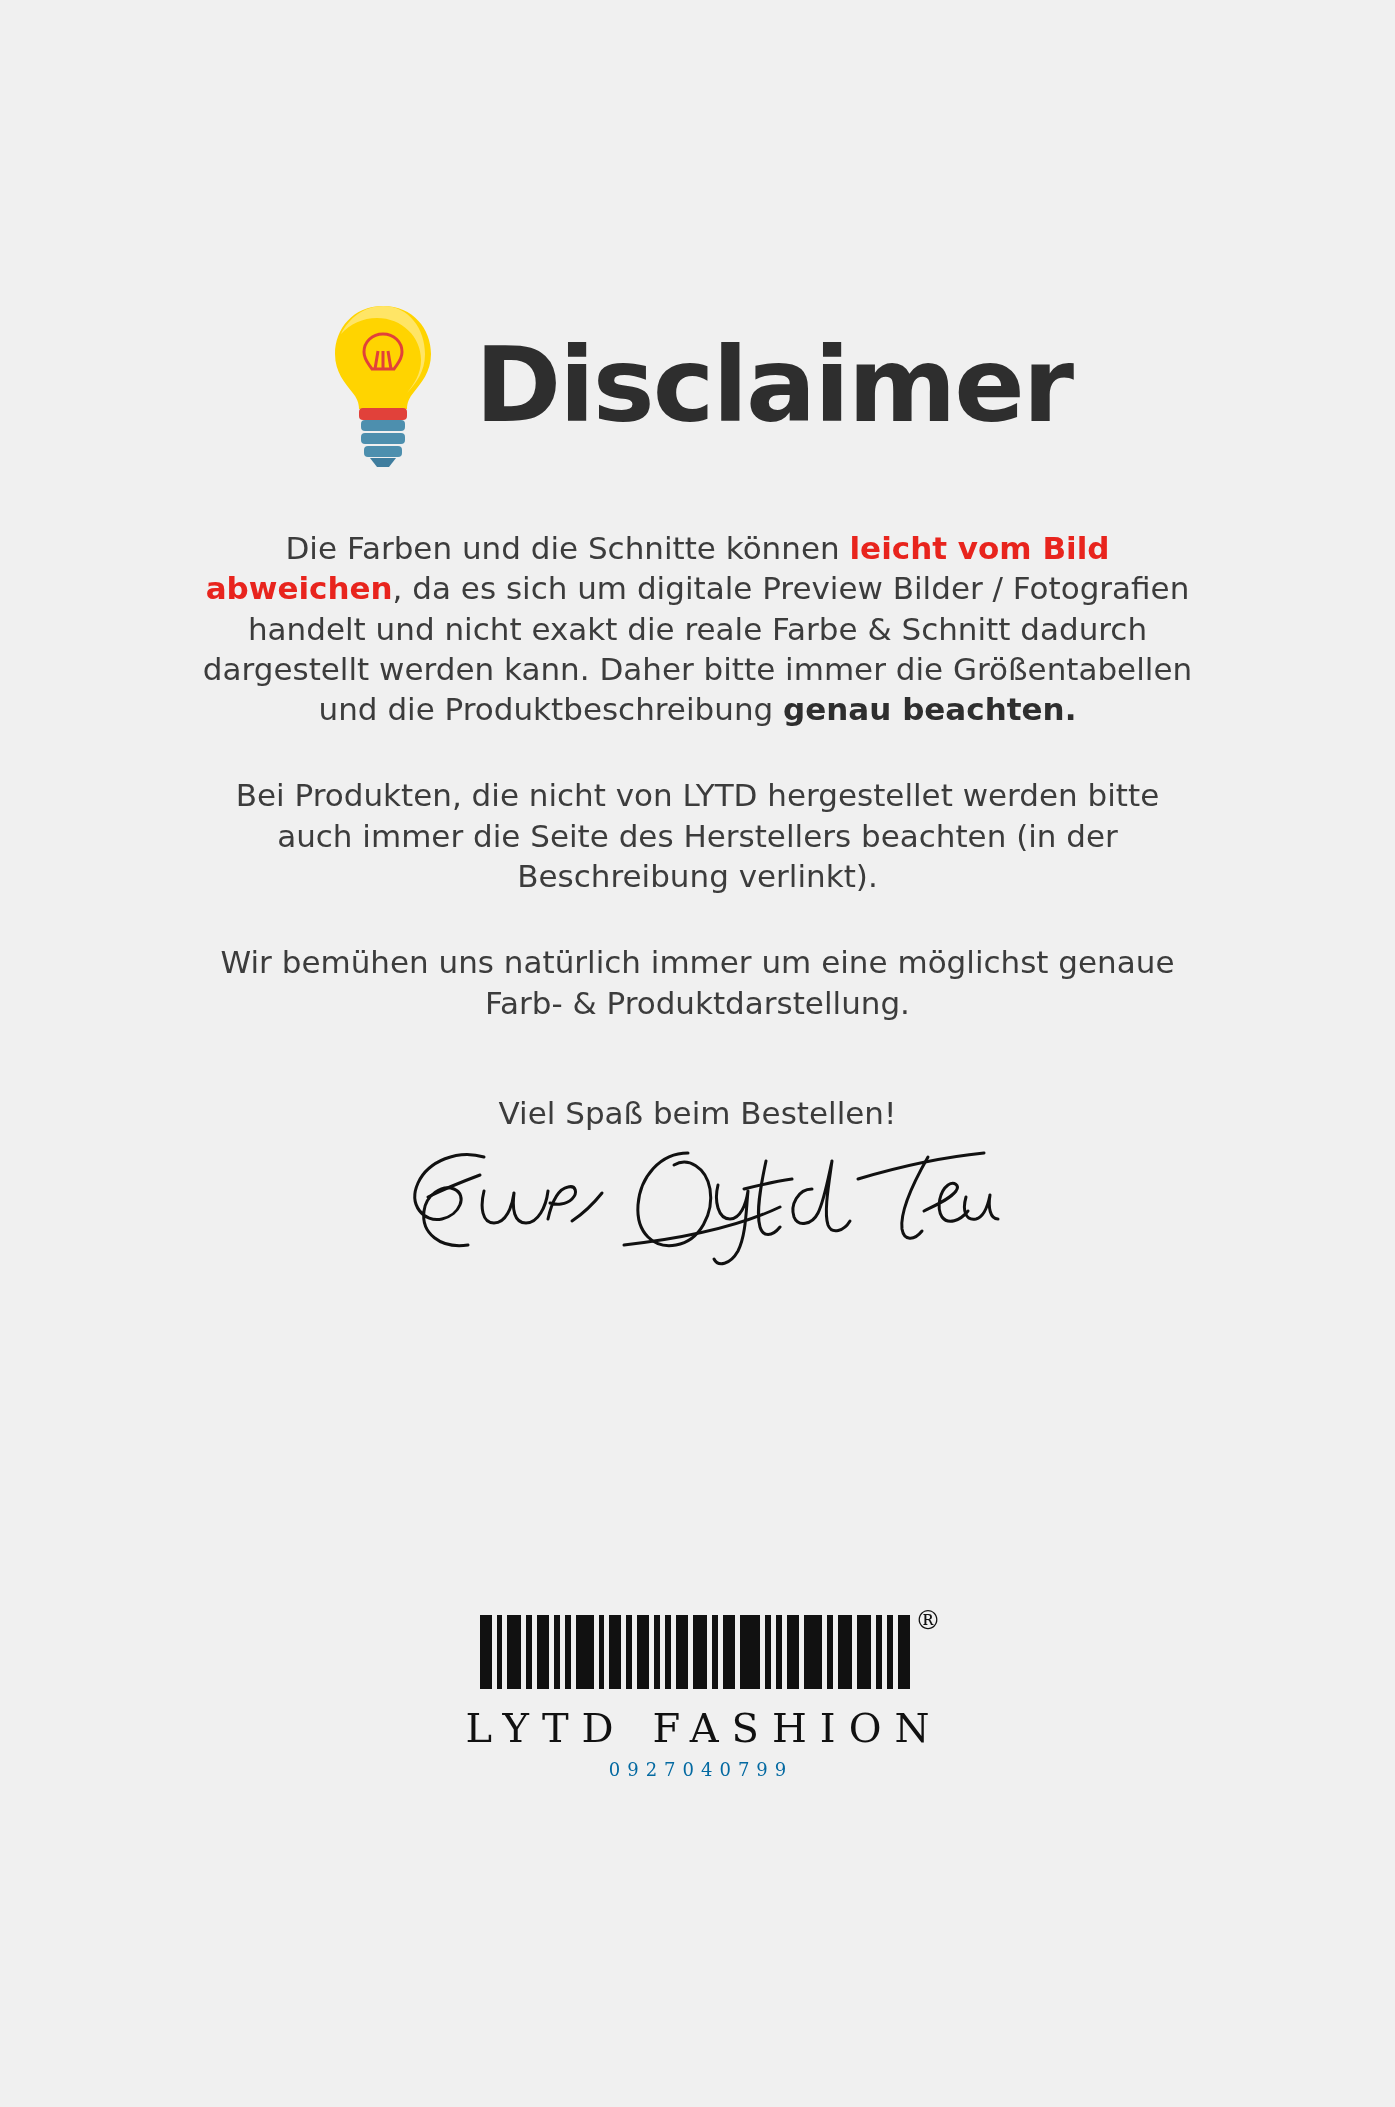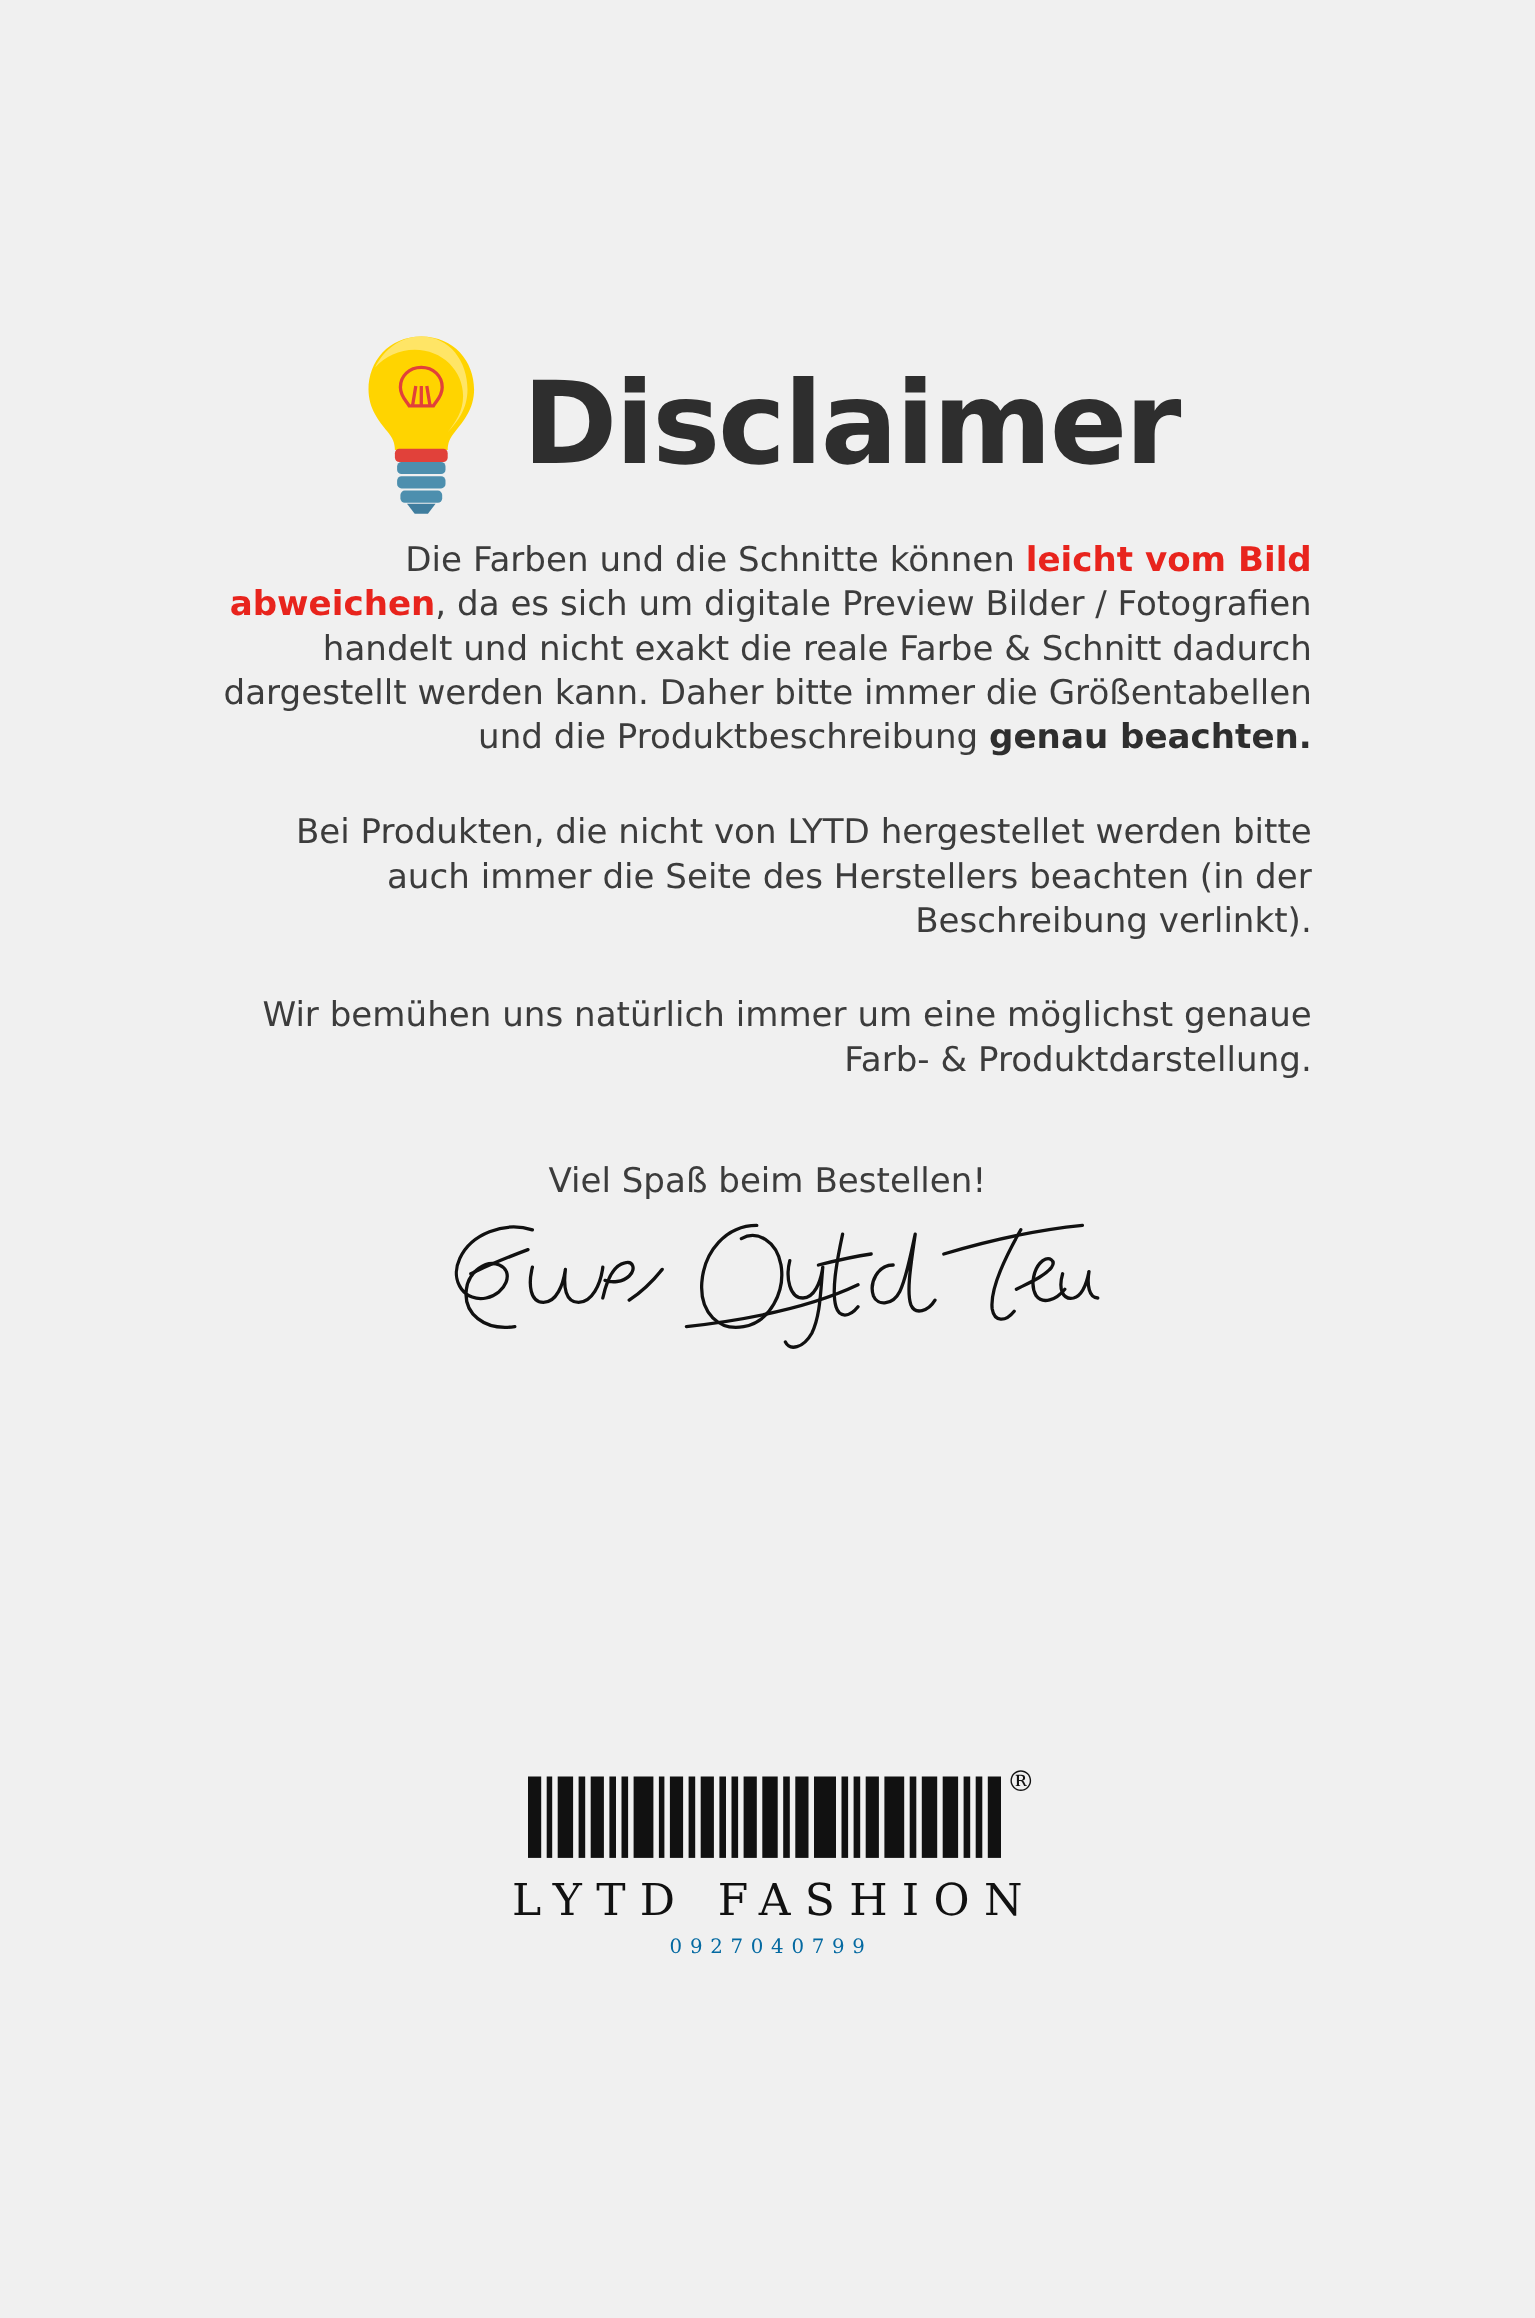--- a/index.html
+++ b/index.html
@@ -46,22 +46,22 @@
     font-weight: bold;
     font-size: 104px;
     letter-spacing: -2px;
     color: #2e2e2e;
     line-height: 1;
   }
 
   
   .content {
     width: 990px;
-    text-align: right;
-    margin-top: 19px;
+    text-align: center;
+    margin-top: 58px;
   }
   .para {
     font-family: "DejaVu Sans", sans-serif;
     font-size: 31px;
     line-height: 1.30;
     color: #3c3c3c;
     margin: 0;
   }
   .para + .para { margin-top: 46px; }
   .hl-red { color: #e8241d; font-weight: bold; }

